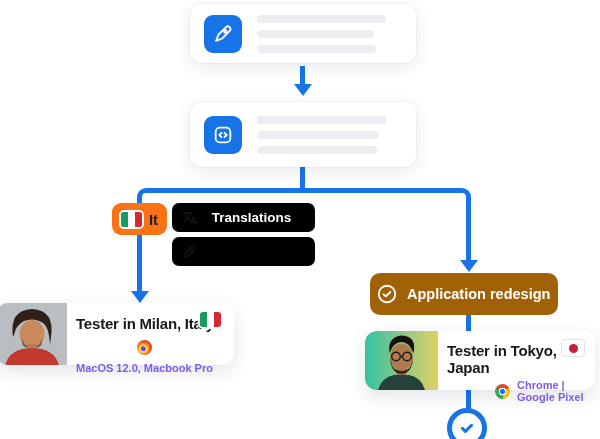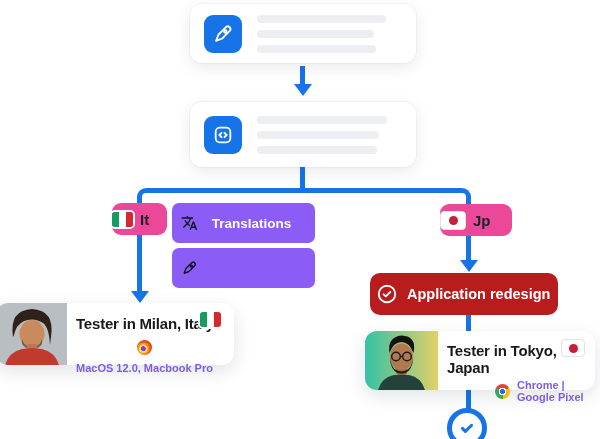--- a/index.html
+++ b/index.html
@@ -19,41 +19,41 @@
   
   .step-card { position:absolute; background:#fff; border-radius:12px;
     box-shadow:0 4px 16px rgba(25,39,60,.10), 0 0 0 1px rgba(25,39,60,.03);
     display:flex; align-items:center; padding:0 14px; gap:15px; z-index:2; }
   .step-icon { width:38px; height:38px; border-radius:9px; background:#1673e8;
     display:flex; align-items:center; justify-content:center; flex:0 0 auto; }
   .ph-lines { display:flex; flex-direction:column; gap:7px; flex:1; }
   .ph-line { height:8px; border-radius:4px; background:#eceef1; }
 
   
-  .chip { position:absolute; height:32px; background:#ec4899; border-radius:9px;
-    display:flex; align-items:center; justify-content:flex-start; gap:7px; z-index:2;
+  .chip { position:absolute; height:32px; background:#f97316; border-radius:9px;
+    display:flex; align-items:center; justify-content:center; gap:7px; z-index:2;
     font-weight:700; font-size:15px; color:#1b2027; }
   .flag-italy { width:21px; height:15px; border-radius:3px; flex:0 0 auto;
     background:linear-gradient(90deg,#169b62 0 33.4%,#ffffff 33.4% 66.7%,#d7282f 66.7%);
     box-shadow:0 0 0 2px #fff, 0 1px 2px rgba(0,0,0,.18); }
   .flag-japan { width:26px; height:19px; border-radius:4px; background:#fff; flex:0 0 auto;
     border:1px solid #e2e2e2; display:flex; align-items:center; justify-content:center; }
   .flag-japan::after { content:""; width:9px; height:9px; border-radius:50%; background:#c81e3c; }
 
   
   .task-stack { position:absolute; left:172px; top:203px; display:flex; flex-direction:column; gap:5px; z-index:2; }
-  .task-btn { position:relative; width:143px; height:40px; background:#8b5cf6; border:0;
+  .task-btn { position:relative; width:143px; height:29px; background:#000000; border:0;
     border-radius:7px; display:flex; align-items:center; justify-content:center;
     color:#fff; font-weight:700; font-size:13.5px; font-family:"Liberation Sans",sans-serif;
     padding-left:16px; cursor:pointer; }
   .task-btn .t-icon { position:absolute; left:9px; top:50%; transform:translateY(-50%);
     width:17px; height:17px; display:flex; }
 
   
-  .pill { position:absolute; left:370px; top:273px; width:188px; height:42px; background:#b91c1c;
+  .pill { position:absolute; left:370px; top:273px; width:188px; height:42px; background:#a16207;
     border-radius:10px; display:flex; align-items:center; gap:9px; padding:0 6px;
     color:#fff; font-weight:700; font-size:14.5px; z-index:2;text-align:center; }
 
   
   .tester-card { position:absolute; background:#fff; border-radius:12px; z-index:2;
     box-shadow:0 6px 18px rgba(25,39,60,.13); }
   .tester-photo { position:absolute; left:0; top:0; bottom:0; overflow:hidden;
     border-radius:12px 0 0 12px; }
   .tester-photo svg { display:block; }
   .tester-name { position:absolute; font-weight:700; font-size:15px; color:#17191c; letter-spacing:-.2px; }
@@ -138,24 +138,20 @@
     <button class="task-btn">
       <span class="t-icon">
         <svg width="17" height="17" viewBox="0 0 24 24" fill="none" stroke="#10151c" stroke-width="2" stroke-linecap="round" stroke-linejoin="round">
           <path d="M4.5 19.5 L7 12.8 L15.2 4.6 a2.9 2.9 0 0 1 4.1 4.1 L11.1 16.9 Z"></path>
           <circle cx="14.6" cy="9.3" r="1.4"></circle>
         </svg>
       </span>
     </button>
   </div>
 
-  <div class="chip" style="left:440px; top:204px; width:72px;">
-    <span class="flag-japan"></span>
-    <span>Jp</span>
-  </div>
 
   <div class="pill">
     <span style="display:flex;">
       <svg width="22" height="22" viewBox="0 0 24 24" fill="none" stroke="#ffffff" stroke-width="2" stroke-linecap="round" stroke-linejoin="round">
         <circle cx="12" cy="12" r="9"></circle>
         <path d="M8.3 12.3 l2.4 2.4 4.9 -4.9"></path>
       </svg>
     </span>
     <span>Application redesign</span>
   </div>

